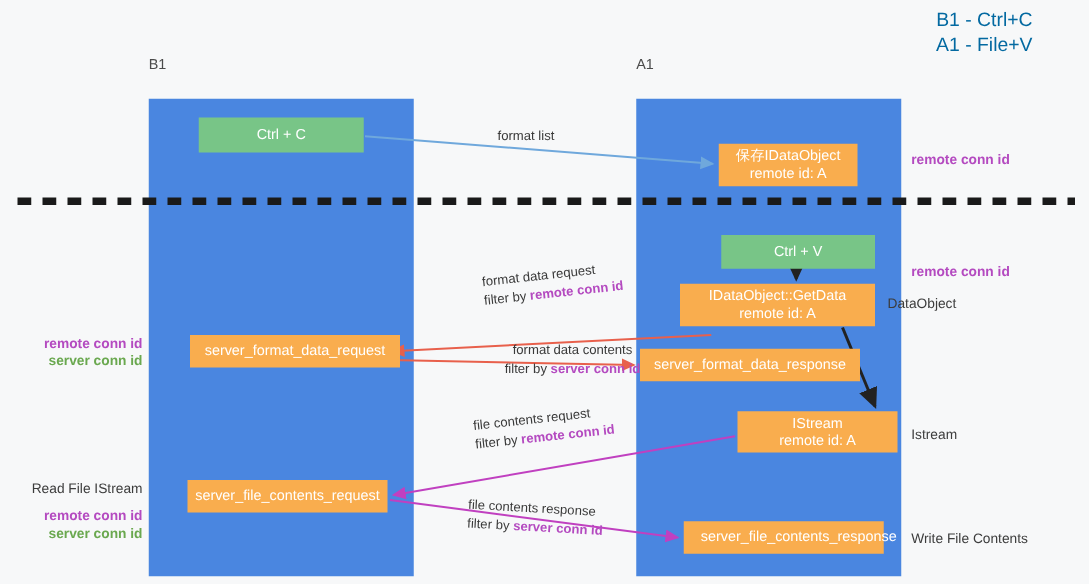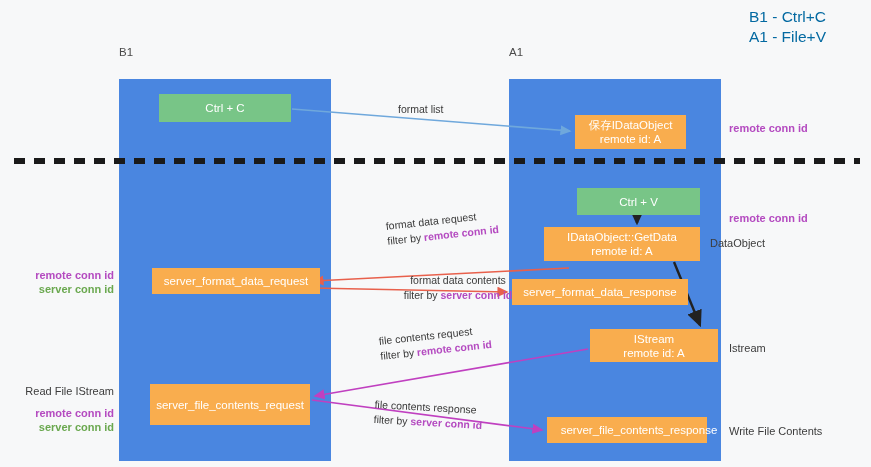--- a/index.html
+++ b/index.html
@@ -46,21 +46,21 @@
   .green{background:#78c587;}
   .orange{background:#f9ad4e;}
 
   #box-ctrlc   {left:159px;top:94px;width:132px;height:28px;}
   #box-save    {left:575px;top:115px;width:111px;height:34px;}
   #box-ctrlv   {left:577px;top:188px;width:123px;height:27px;}
   #box-getdata {left:544px;top:227px;width:156px;height:34px;}
   #box-sfdreq  {left:152px;top:268px;width:168px;height:26px;}
   #box-sfdresp {left:512px;top:279px;width:176px;height:26px;}
   #box-istream {left:590px;top:329px;width:128px;height:33px;}
-  #box-sfcreq  {left:150px;top:384px;width:160px;height:41px;}
+  #box-sfcreq  {left:150px;top:384px;width:160px;height:26px;}
   #box-sfcresp {left:547px;top:417px;width:160px;height:26px;padding-left:28px;}
 
   
   .side{
     position:absolute;font-size:11px;line-height:14px;color:#3c3c3c;
   }
   .side .conn-remote{color:#b44ac0;font-weight:bold;display:block;}
   .side .conn-server{color:#6aa84f;font-weight:bold;display:block;}
   .side .plain{display:block;color:#3c3c3c;}
 

